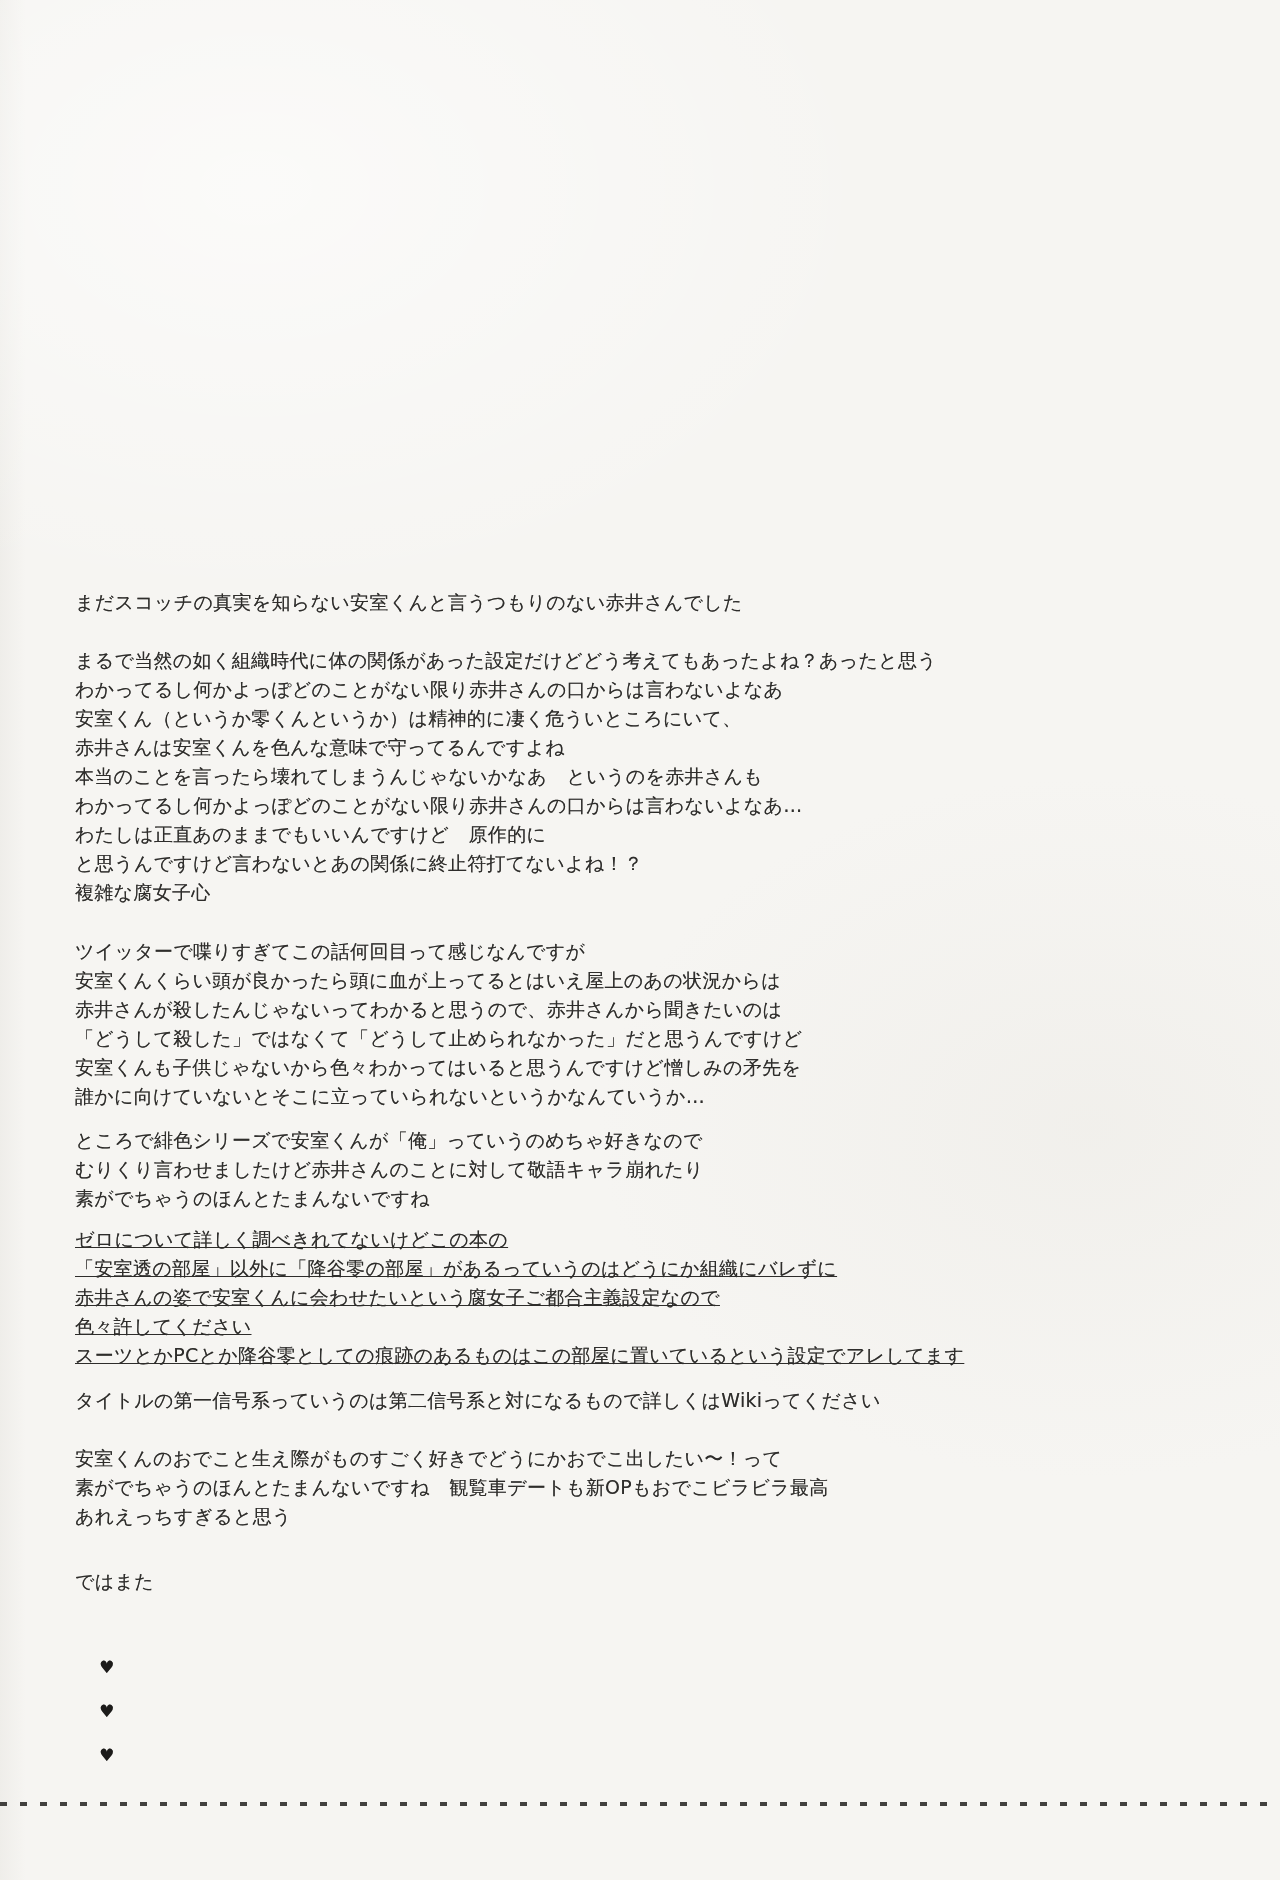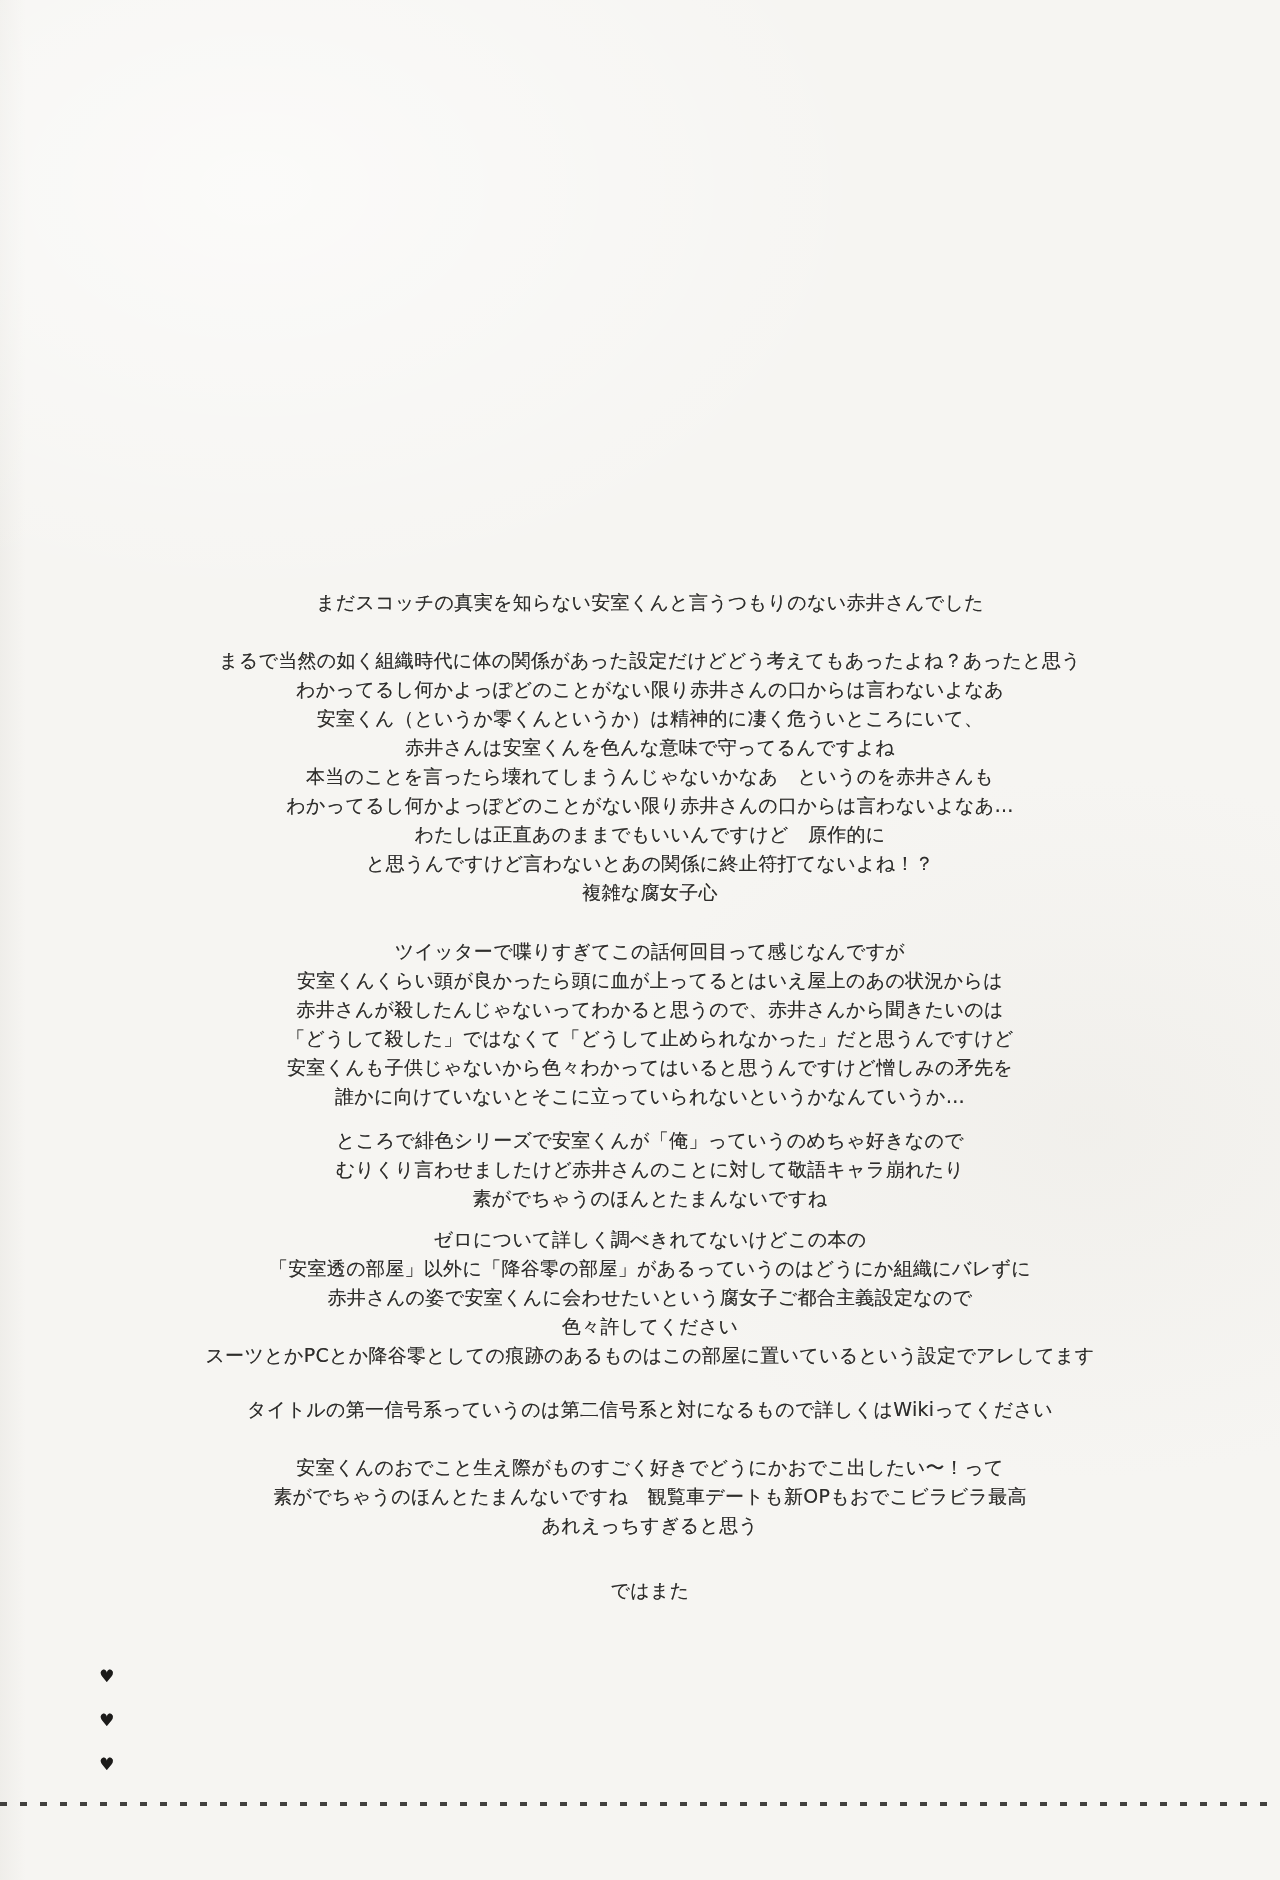--- a/index.html
+++ b/index.html
@@ -31,27 +31,27 @@
     top: 588px;
     width: 1150px;
     font-size: 19px;
     line-height: 29px;
     letter-spacing: 0.3px;
     color: #2e2d2b;
     text-shadow: 0 0 0.4px rgba(46,45,43,0.55); 
   }
 
   .para { margin: 0; }
-  .para .line { white-space: pre; text-align: center; }
+  .para .line { white-space: pre; }
 
   .p0 { margin-bottom: 29px; }
   .p1 { margin-bottom: 30px; }
   .p2 { margin-bottom: 15px; }
   .p3 { margin-bottom: 12px; }
-  .p4 { margin-bottom: 25px; }
+  .p4 { margin-bottom: 16px; text-decoration: underline; }
   .p5 { margin-bottom: 29px; }
   .p6 { margin-bottom: 36px; }
   .p7 { margin-bottom: 49px; }
 
   .signature {
     white-space: pre;
     margin-bottom: 22px;
   }
 
   .hearts {

